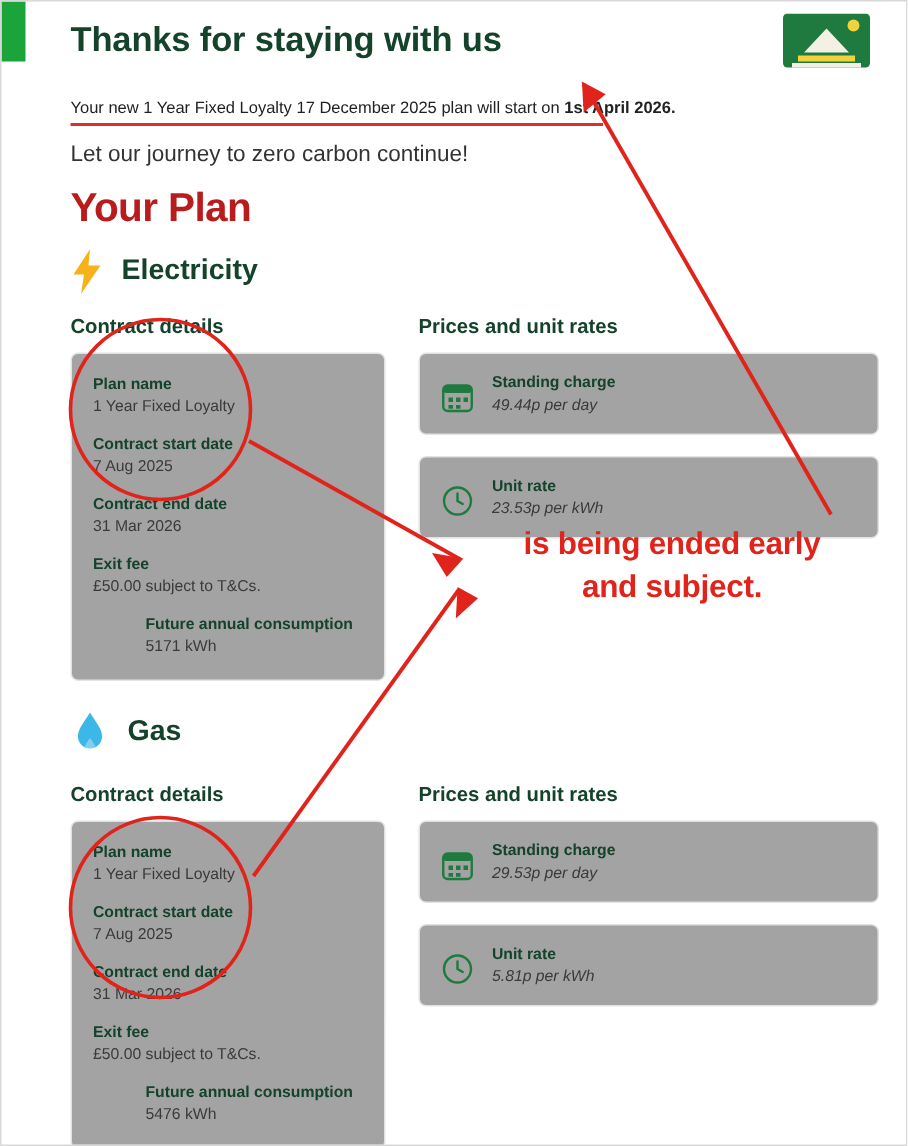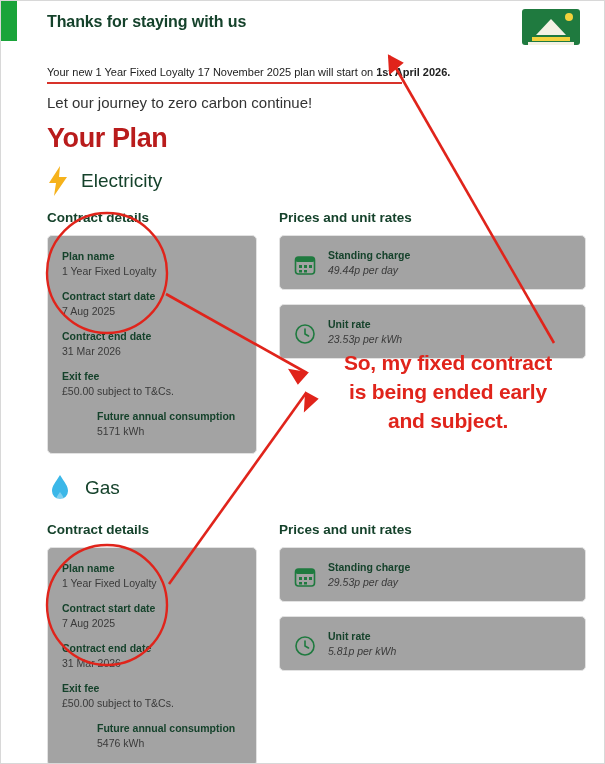--- a/index.html
+++ b/index.html
@@ -37,21 +37,21 @@
     bottom: 0;
     padding: 8px 18px 0 30px;
     box-sizing: border-box;
   }
   .header-row {
     display: flex;
     align-items: flex-start;
     justify-content: space-between;
   }
   .thanks-title {
-    font-size: 16px;
+    font-size: 23px;
     font-weight: bold;
     color: #15422b;
     margin: 4px 0 0 0;
     letter-spacing: -0.1px;
   }
   .hero-badge {
     width: 58px;
     height: 40px;
     flex: none;
     position: relative;
@@ -83,21 +83,21 @@
     letter-spacing: -0.4px;
   }
   .fuel-head {
     display: flex;
     align-items: center;
     gap: 12px;
     margin-top: 12px;
   }
   .fuel-name {
     font-size: 19px;
-    font-weight: normal;
+    font-weight: bold;
     color: #15422b;
   }
   .bolt-icon { width: 22px; height: 30px; }
   .gas-icon { width: 26px; height: 32px; }
 
   .cols {
     display: flex;
     gap: 22px;
     margin-top: 14px;
   }
@@ -184,21 +184,21 @@
           <rect x="0" y="0" width="58" height="36" rx="3" fill="#1f7a3f"></rect>
           <path d="M14 26 L29 10 L44 26 Z" fill="#f4f1e4"></path>
           <rect x="10" y="28" width="38" height="4" fill="#f4d23c"></rect>
           <rect x="6" y="33" width="46" height="3" fill="#f4f1e4"></rect>
           <circle cx="47" cy="8" r="4" fill="#f4d23c"></circle>
         </svg>
       </div>
     </div>
 
     <div class="intro-line">
-      <span>Your new 1 Year Fixed Loyalty 17 November 2025 plan will start on </span><b>1st April 2026.</b>
+      <span>Your new 1 Year Fixed Loyalty 17 December 2025 plan will start on </span><b>1st April 2026.</b>
     </div>
     <div class="intro-underline"></div>
 
     <div class="sub-line">Let our journey to zero carbon continue!</div>
 
     <div class="your-plan">Your Plan</div>
 
     <div class="fuel-head">
       <span class="bolt-icon">
         <svg viewBox="0 0 22 30" width="22" height="30">
@@ -352,18 +352,17 @@
     <path d="M388 55 L389 72 L401 62 Z" fill="#e0241b" stroke="#e0241b" stroke-width="2"></path>
 
     <path d="M165 293 L306 372" fill="none" stroke="#e0241b" stroke-width="2.6"></path>
     <path d="M306 372 L289 369 L297 382 Z" fill="#e0241b" stroke="#e0241b" stroke-width="2"></path>
 
     <path d="M168 583 L305 392" fill="none" stroke="#e0241b" stroke-width="2.6"></path>
     <path d="M305 392 L304 409 L316 398 Z" fill="#e0241b" stroke="#e0241b" stroke-width="2"></path>
   </svg>
 
   <div class="annot-text" style="left:300px; top:348px; width:294px;">
-    <div>So, my fixed contract</div>
     <div>is being ended early</div>
     <div>and subject.</div>
   </div>
 
 </div>
 
 </body></html>

